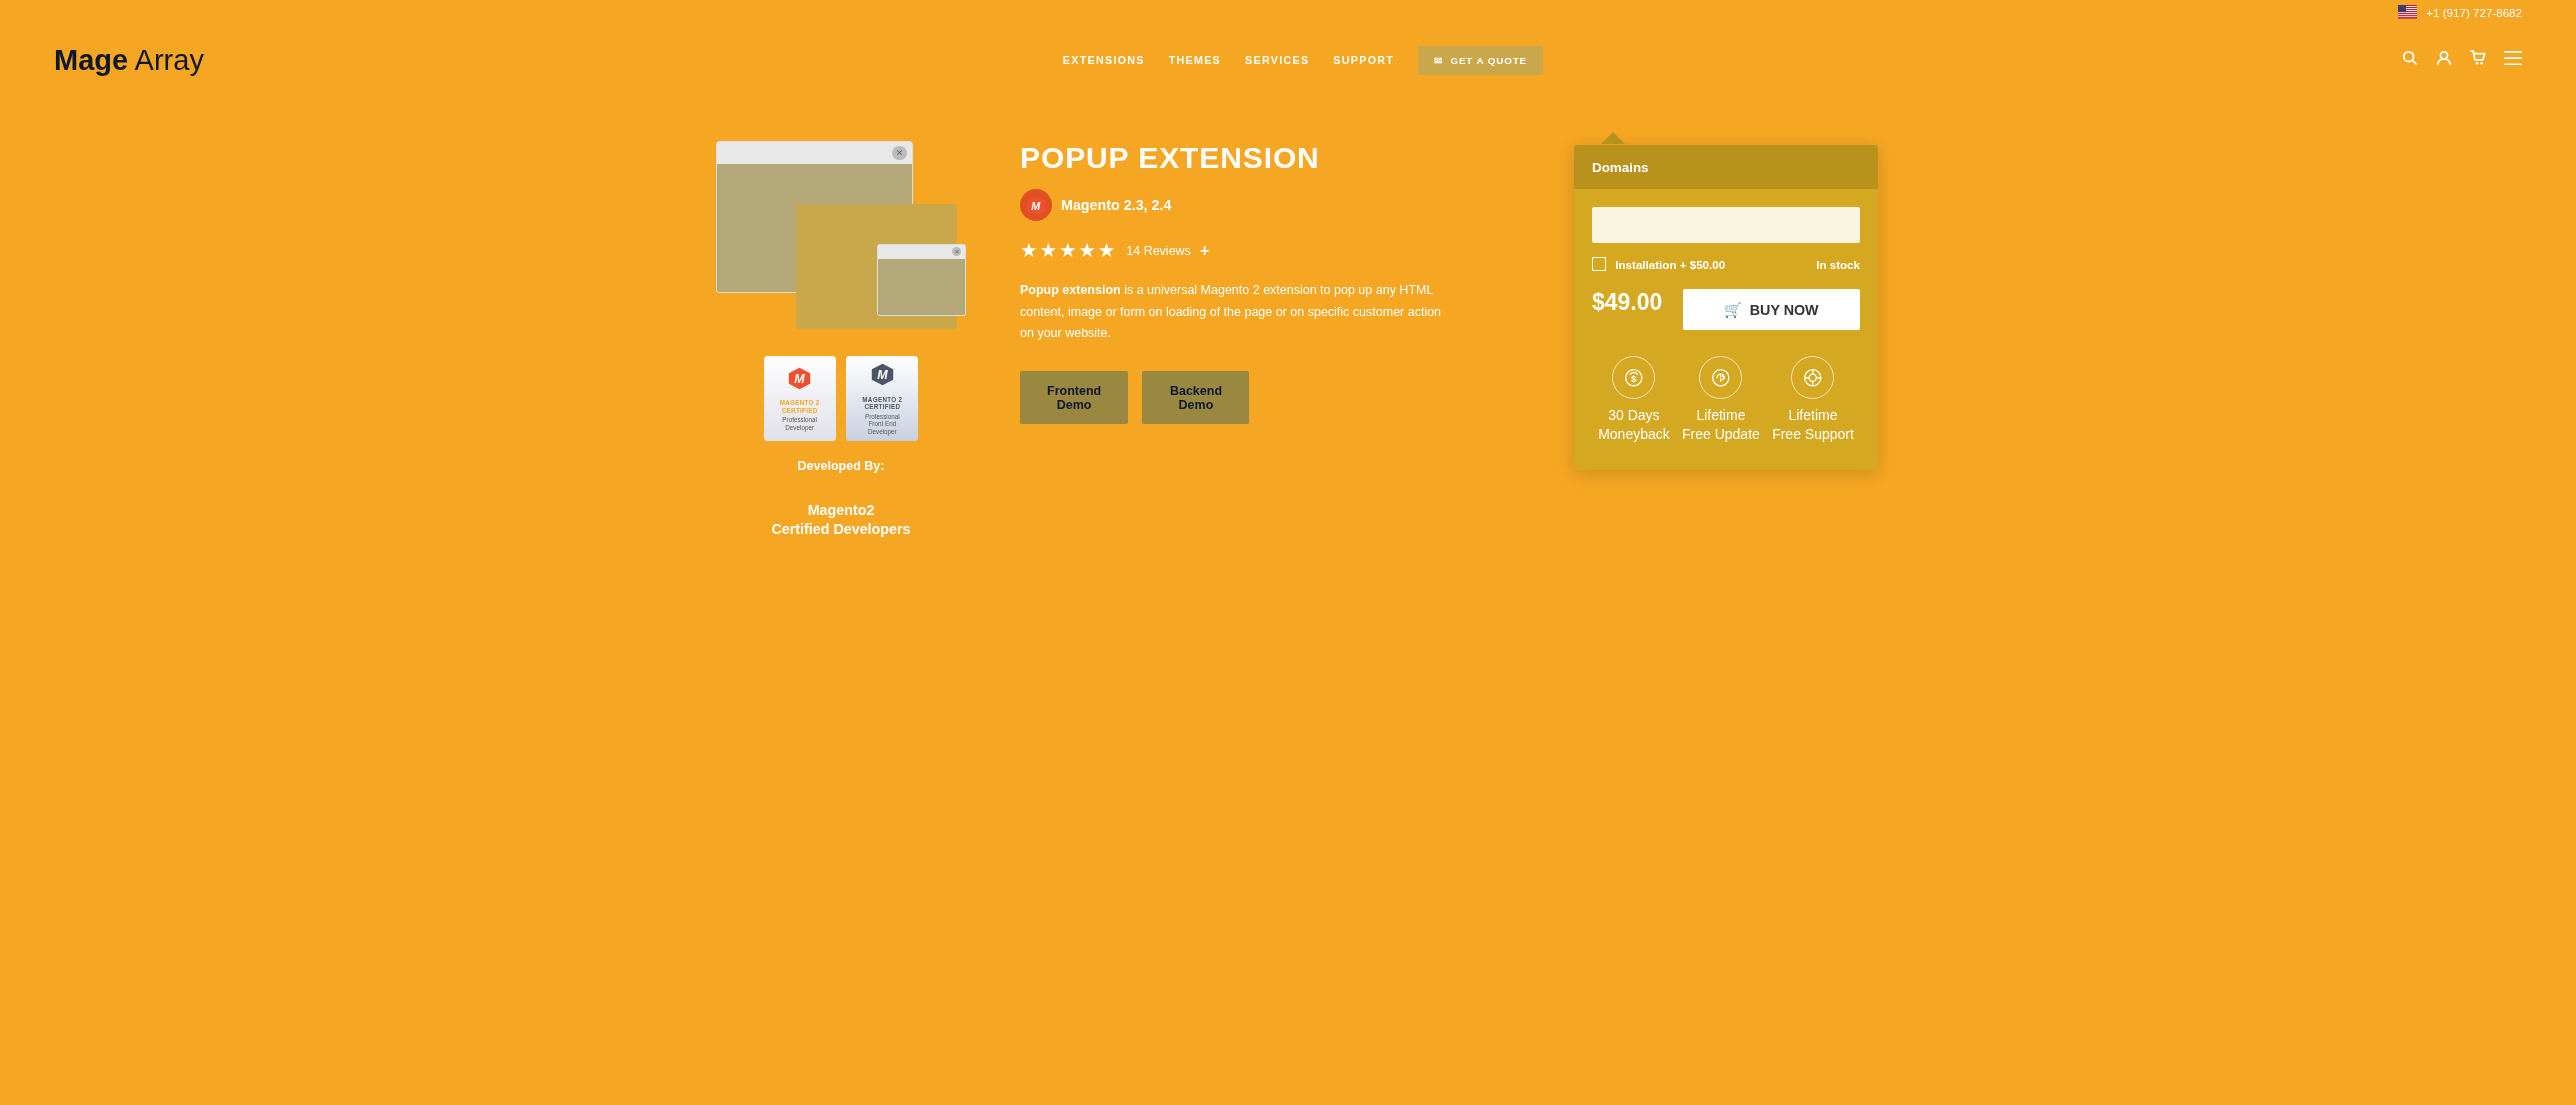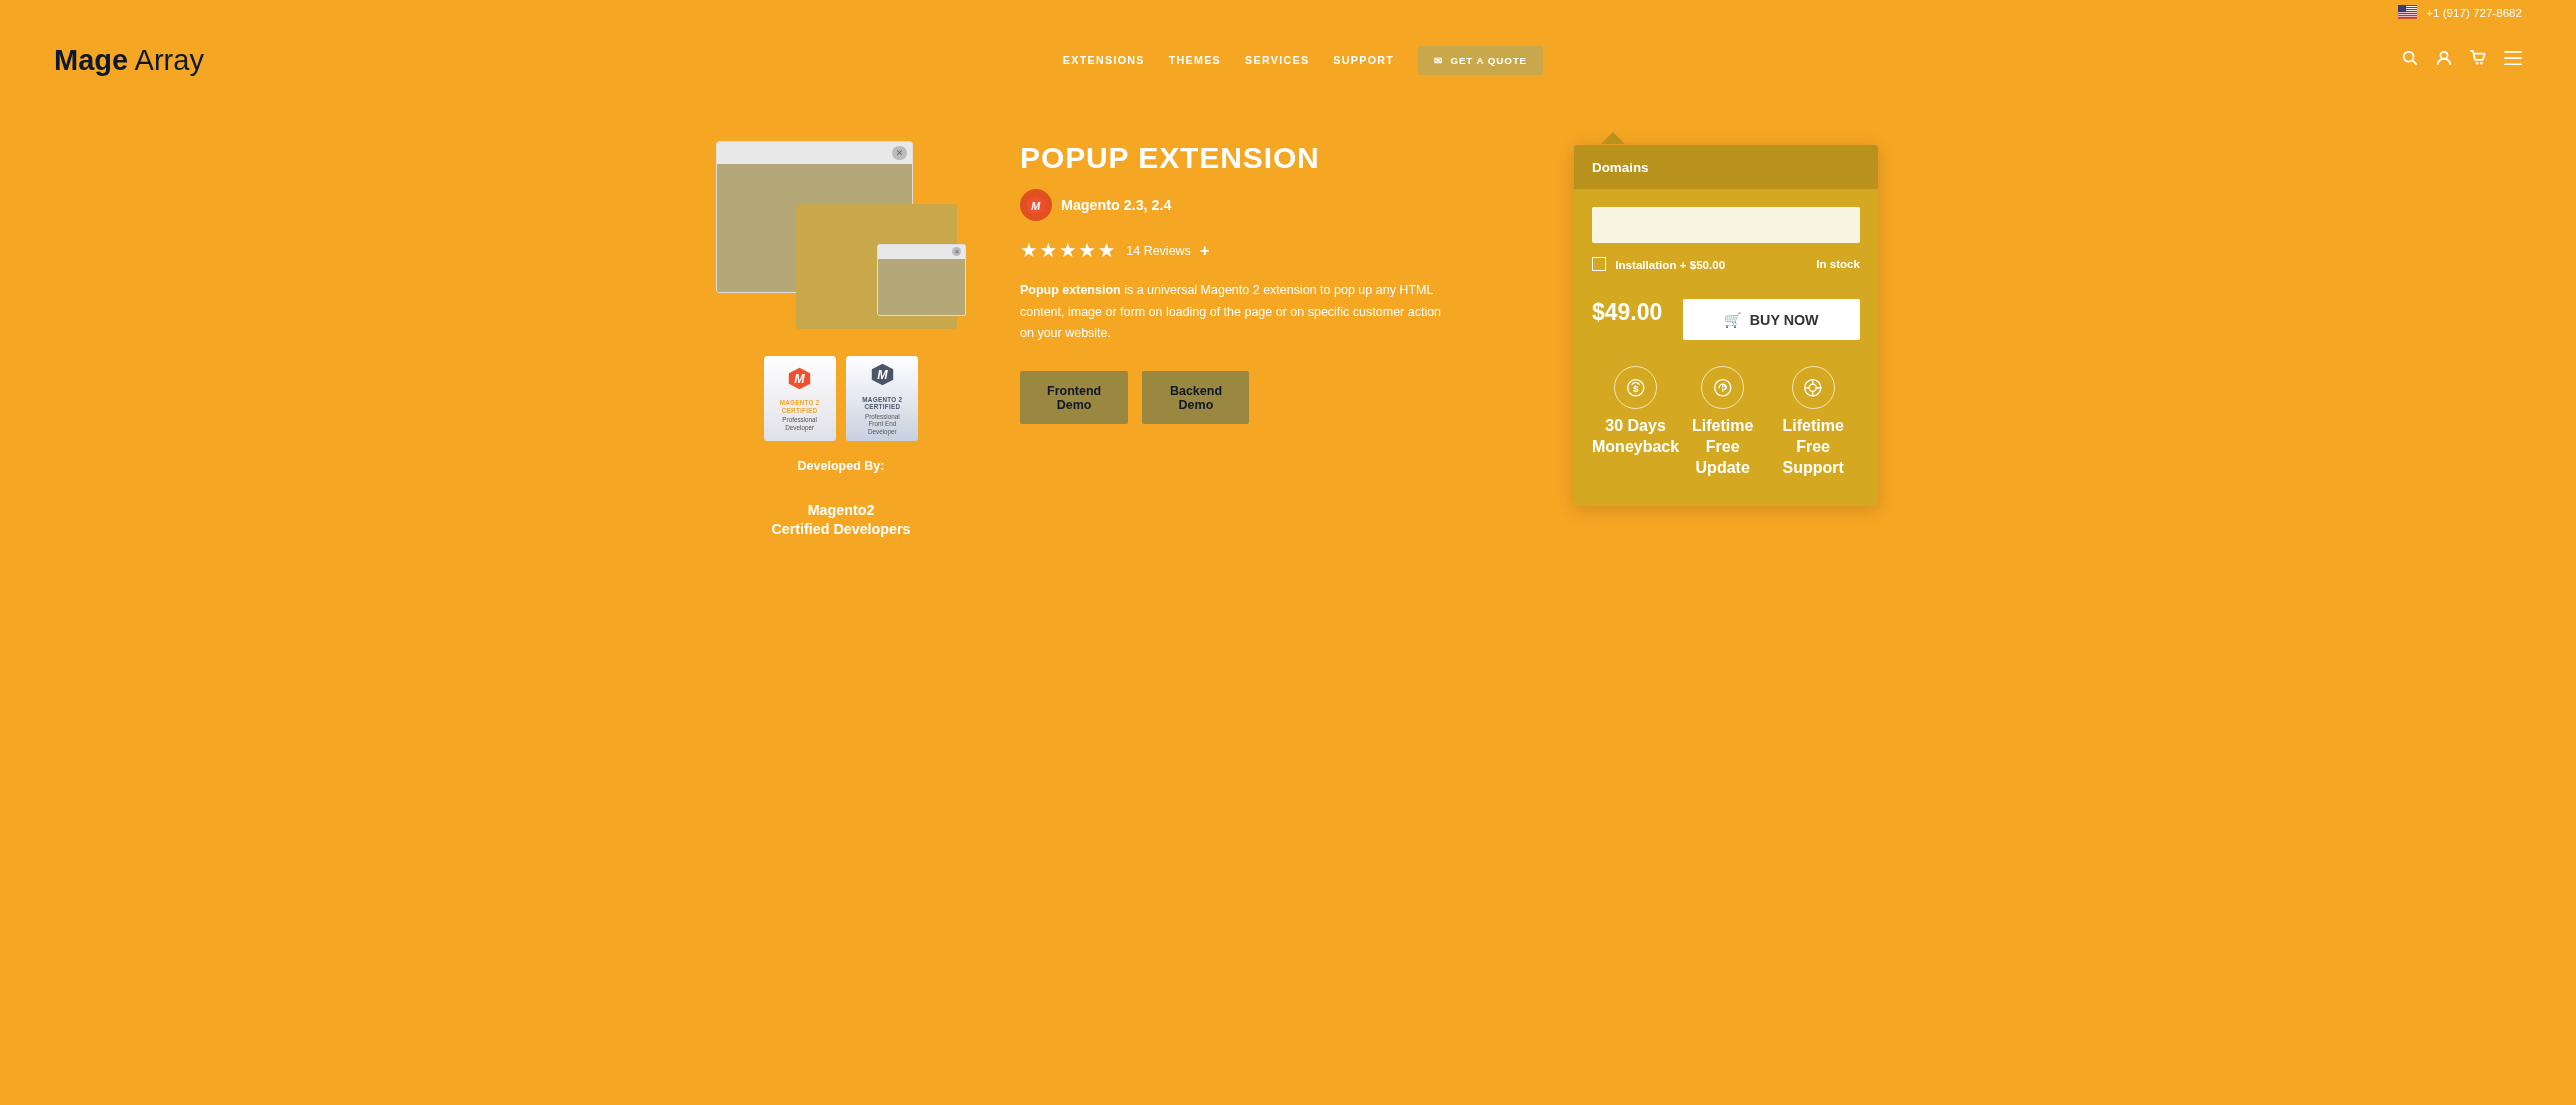--- a/index.html
+++ b/index.html
@@ -374,23 +374,23 @@
       padding: 10.7px 12.5px;
       font-size: 12.5px;
       color: #333;
       border-radius: 1.8px;
       margin-bottom: 14.3px;
       outline: none;
     }
 
     .installation-row {
       display: flex;
-      align-items: flex-start;
+      align-items: flex-end;
       justify-content: space-between;
-      margin-bottom: 28px;
+      margin-bottom: 18px;
     }
     .installation-left {
       display: flex;
       align-items: center;
       gap: 9px;
     }
     .checkbox {
       width: 14.3px;
       height: 14.3px;
       border: 1.8px solid #fff;
@@ -455,22 +455,22 @@
       border: 1.8px solid rgba(255,255,255,0.7);
       border-radius: 50%;
       display: flex;
       align-items: center;
       justify-content: center;
       color: #fff;
       font-size: 18px;
     }
     .feature-label {
       color: #fff;
-      font-size: 16px;
-      font-weight: 700;
+      font-size: 14px;
+      font-weight: 400;
       line-height: 1.3;
     }
 
     .speech-bubble-arrow {
       width: 0;
       height: 0;
       border-left: 12.5px solid transparent;
       border-right: 12.5px solid transparent;
       border-bottom: 12.5px solid #b8921c;
       position: absolute;

